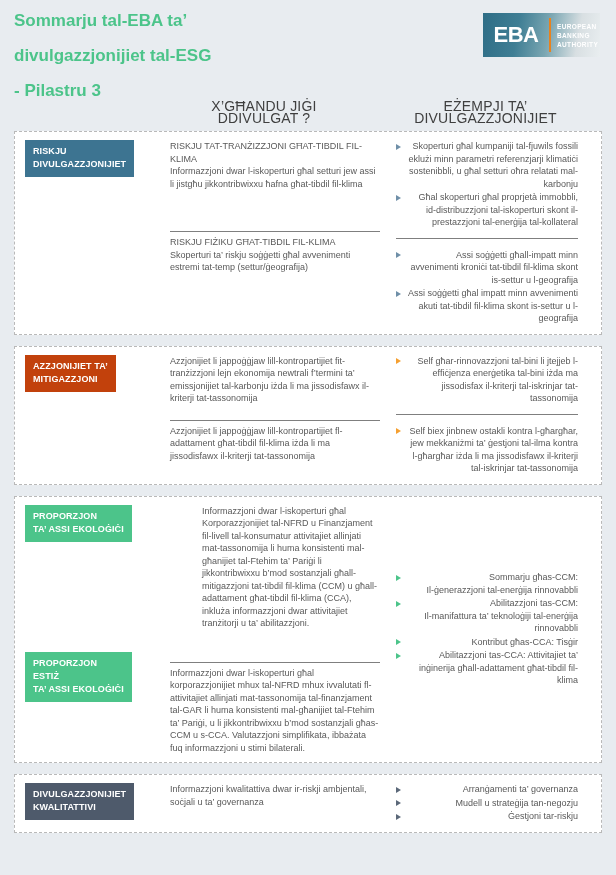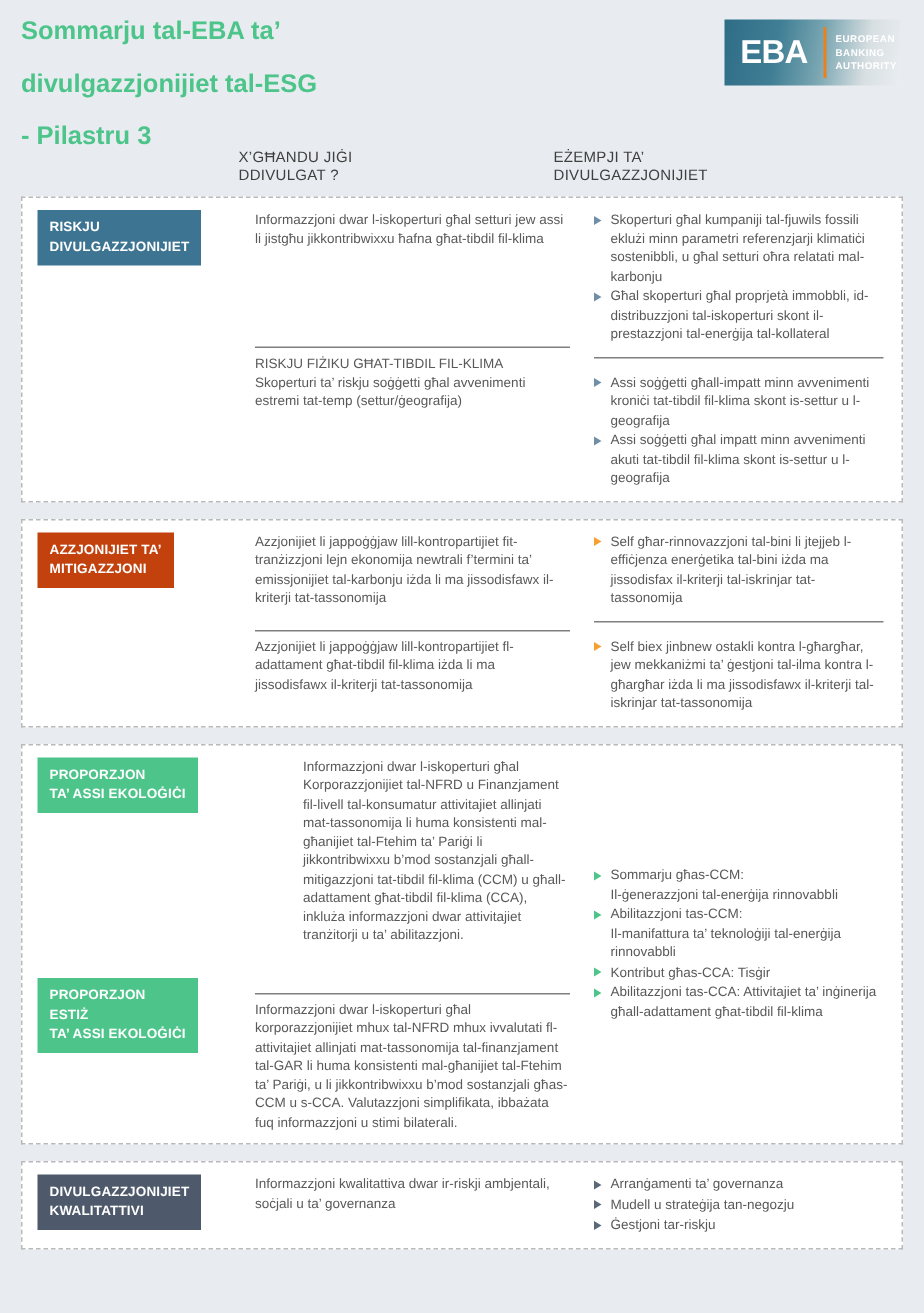--- a/index.html
+++ b/index.html
@@ -40,21 +40,21 @@
   .logo-words{
     flex:1;display:flex;flex-direction:column;justify-content:center;
     padding-left:6px;
     color:#ffffff;font-size:6.5px;font-weight:bold;letter-spacing:0.35px;line-height:9px;
   }
 
   
   .col-heads{display:flex;padding:0 14px;margin-bottom:7px;}
   .ch-spacer{width:145px;flex:0 0 145px;}
   .ch{
-    text-align:left;font-size:10px;color:#3f3f3f;line-height:12px;
+    text-align:center;font-size:14px;color:#3f3f3f;line-height:12px;
     letter-spacing:0.2px;
   }
   .ch-left{flex:0 0 210px;width:210px;}
   .ch-right{flex:1;}
 
   
   .wrap{padding:0 14px;}
   .card{
     background:#ffffff;
     border:1px dashed #b9b9b9;
@@ -72,21 +72,21 @@
     padding:5px 8px 6px 8px;
     letter-spacing:0.1px;
   }
   .pill.teal{background:#3d7491;}
   .pill.orange{background:#f5a031;}
   .pill.green{background:#4cc48a;}
   .pill.navy{background:#4e5a6b;}
 
   .card-body{flex:1;display:flex;}
   .col-a{flex:0 0 210px;width:210px;padding:8px 12px 8px 0;}
-  .col-b{flex:1;padding:8px 12px 8px 4px;}
+  .col-b{flex:1;padding:8px 23px 8px 4px;text-align:right;}
 
   .blk{font-size:9px;line-height:12.5px;color:#595959;}
   .blk + .blk{margin-top:9px;padding-top:4px;border-top:1px solid #7f7f7f;}
   .cap{display:block;}
 
   ul.bl{list-style:none;margin:0;padding:0;font-size:9px;line-height:12.5px;color:#595959;}
   ul.bl li{position:relative;padding-left:11px;margin-bottom:1px;}
   ul.bl li::before{
     content:"";position:absolute;left:0;top:3.5px;
     width:0;height:0;border-left:5px solid #6f8fa8;
@@ -142,20 +142,21 @@
   <div class="card card-risk">
     <div class="card-label">
       <span class="pill teal" style="background: rgb(61, 116, 145);">
         <span>RISKJU</span><br>
         <span>DIVULGAZZJONIJIET</span>
       </span>
     </div>
     <div class="card-body">
       <div class="col-a">
         <div class="blk">
+          <span class="cap">RISKJU TAT-TRANŻIZZJONI GĦAT-TIBDIL FIL-KLIMA</span>
           <span>Informazzjoni dwar l-iskoperturi għal setturi jew assi li jistgħu jikkontribwixxu ħafna għat-tibdil fil-klima</span>
         </div>
         <div class="blk">
           <span class="cap">RISKJU FIŻIKU GĦAT-TIBDIL FIL-KLIMA</span>
           <span>Skoperturi ta’ riskju soġġetti għal avvenimenti estremi tat-temp (settur/ġeografija)</span>
         </div>
       </div>
       <div class="col-b">
         <div class="bl-grp">
           <ul class="bl">

